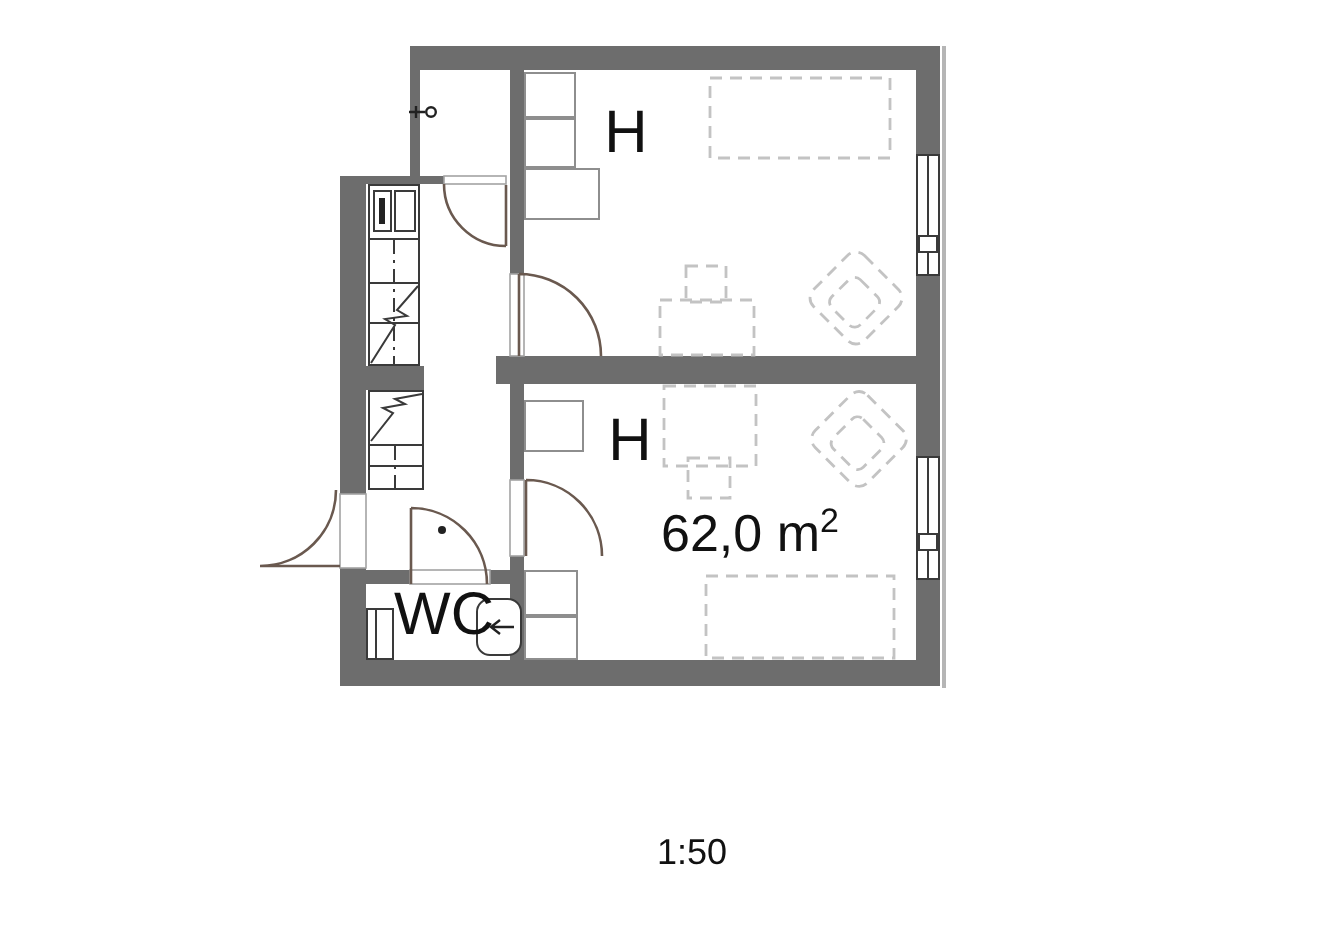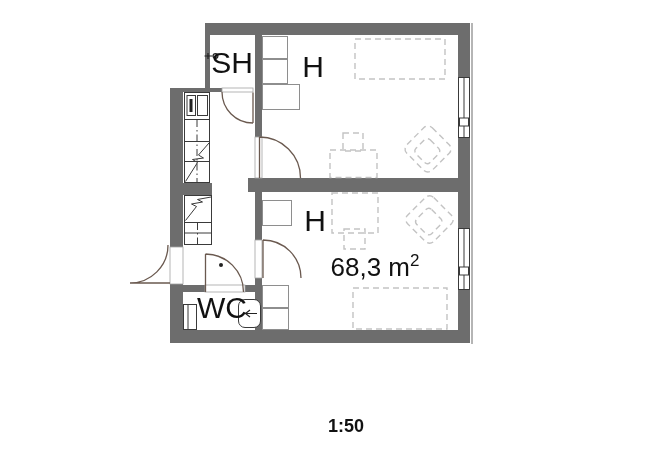--- a/index.html
+++ b/index.html
@@ -11,21 +11,21 @@
           font-family:"Liberation Sans", sans-serif;}
   .wall{position:absolute;background:var(--wall);}
   .outerline{position:absolute;background:var(--outer);}
   .closet{position:absolute;background:#fff;border:1px solid var(--closet);box-sizing:border-box;}
   .fixt{position:absolute;background:#fff;border:1px solid var(--line);box-sizing:border-box;}
   .svglayer{position:absolute;left:0;top:0;}
   .lbl{position:absolute;color:var(--text);font-size:30px;line-height:1;text-align:center;
        white-space:nowrap;}
   .lbl-area{font-size:26px;}
   .lbl-area sup{font-size:17px;}
-  .lbl-scale{font-size:18px;font-weight:bold;}
+  .lbl-scale{font-size:18px;}
 </style>
 </head>
 <body>
 
 <div class="canvas">
 
   <div class="wall" style="left:205px;top:23px;width:265px;height:12px"></div>
   <div class="wall" style="left:458px;top:23px;width:12px;height:54px"></div>
   <div class="wall" style="left:458px;top:138px;width:12px;height:90px"></div>
   <div class="wall" style="left:458px;top:290px;width:12px;height:53px"></div>
@@ -119,23 +119,22 @@
       <rect x="332" y="193" width="46" height="40"></rect>
       <rect x="344" y="229" width="21" height="20"></rect>
       <g transform="rotate(45 429.5 219.5)">
         <rect x="411" y="201" width="37" height="37" rx="6"></rect>
         <rect x="420" y="211" width="21" height="21" rx="4"></rect>
       </g>
       <rect x="353" y="288" width="94" height="41"></rect>
     </g>
   </svg>
 
-  <div class="lbl" style="left:206px;top:48px;width:52px">SH</div>
   <div class="lbl" style="left:296px;top:52px;width:34px">H</div>
   <div class="lbl" style="left:194px;top:293px;width:56px">WC</div>
   <div class="lbl" style="left:298px;top:206px;width:34px">H</div>
 
   <div class="lbl lbl-area" style="left:317px;top:252px;width:116px">
-    <span>68,3 m</span><sup>2</sup>
+    <span>62,0 m</span><sup>2</sup>
   </div>
 
   <div class="lbl lbl-scale" style="left:324px;top:417px;width:44px">1:50</div>
 </div>
 
 </body></html>

